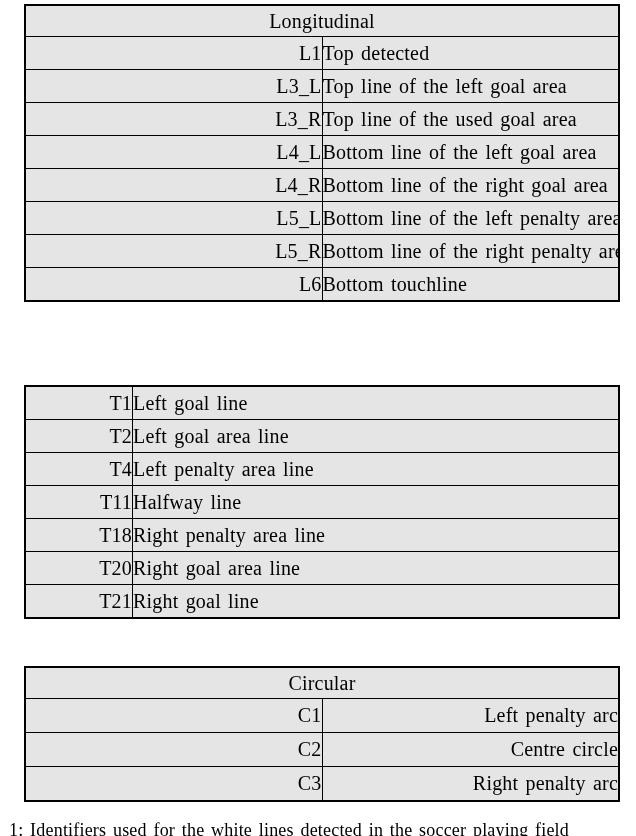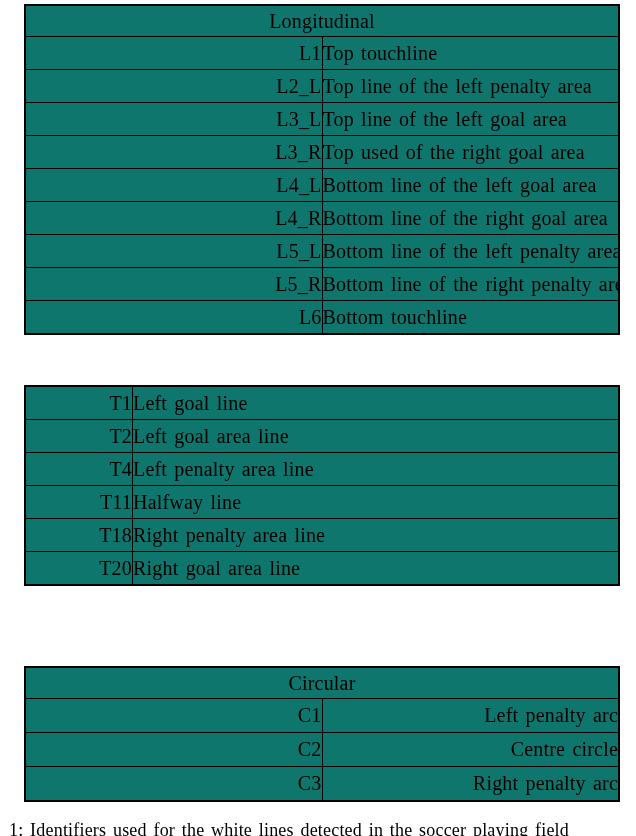--- a/index.html
+++ b/index.html
@@ -14,21 +14,21 @@
     color: #000000;
     word-spacing: 2px;
     letter-spacing: 0.2px;
   }
   table.id-table {
     position: absolute;
     left: 24px;
     width: 596px;
     border-collapse: collapse;
     table-layout: fixed;
-    background: #0f766e;
+    background: #e5e5e5;
     border: 2px solid #000000;
   }
   #table-0 { top: 4px; }
   #table-1 { top: 385px; }
   #table-2 { top: 666px; padding-left: 28px; }
   table.id-table td {
     border: 1.5px solid #000000;
     vertical-align: middle;
     padding: 0;
     overflow: hidden;
@@ -62,33 +62,29 @@
 <body>
 
 <div class="page">
   <table class="id-table" id="table-0">
       <tbody>
         <tr>
           <td colspan="2" class="hdr">Longitudinal</td>
         </tr>
         <tr>
           <td class="key">L1</td>
-          <td class="desc">Top touchline</td>
-        </tr>
-        <tr>
-          <td class="key">L2_L</td>
-          <td class="desc">Top line of the left penalty area</td>
+          <td class="desc">Top detected</td>
         </tr>
         <tr>
           <td class="key">L3_L</td>
           <td class="desc">Top line of the left goal area</td>
         </tr>
         <tr>
           <td class="key">L3_R</td>
-          <td class="desc">Top used of the right goal area</td>
+          <td class="desc">Top line of the used goal area</td>
         </tr>
         <tr>
           <td class="key">L4_L</td>
           <td class="desc">Bottom line of the left goal area</td>
         </tr>
         <tr>
           <td class="key">L4_R</td>
           <td class="desc">Bottom line of the right goal area</td>
         </tr>
         <tr>
@@ -124,20 +120,24 @@
           <td class="desc">Halfway line</td>
         </tr>
         <tr>
           <td class="key">T18</td>
           <td class="desc">Right penalty area line</td>
         </tr>
         <tr>
           <td class="key">T20</td>
           <td class="desc">Right goal area line</td>
         </tr>
+        <tr>
+          <td class="key">T21</td>
+          <td class="desc">Right goal line</td>
+        </tr>
       </tbody>
     </table>
   <table class="id-table" id="table-2">
       <tbody>
         <tr>
           <td colspan="2" class="hdr">Circular</td>
         </tr>
         <tr>
           <td class="key">C1</td>
           <td class="desc">Left penalty arc</td>

